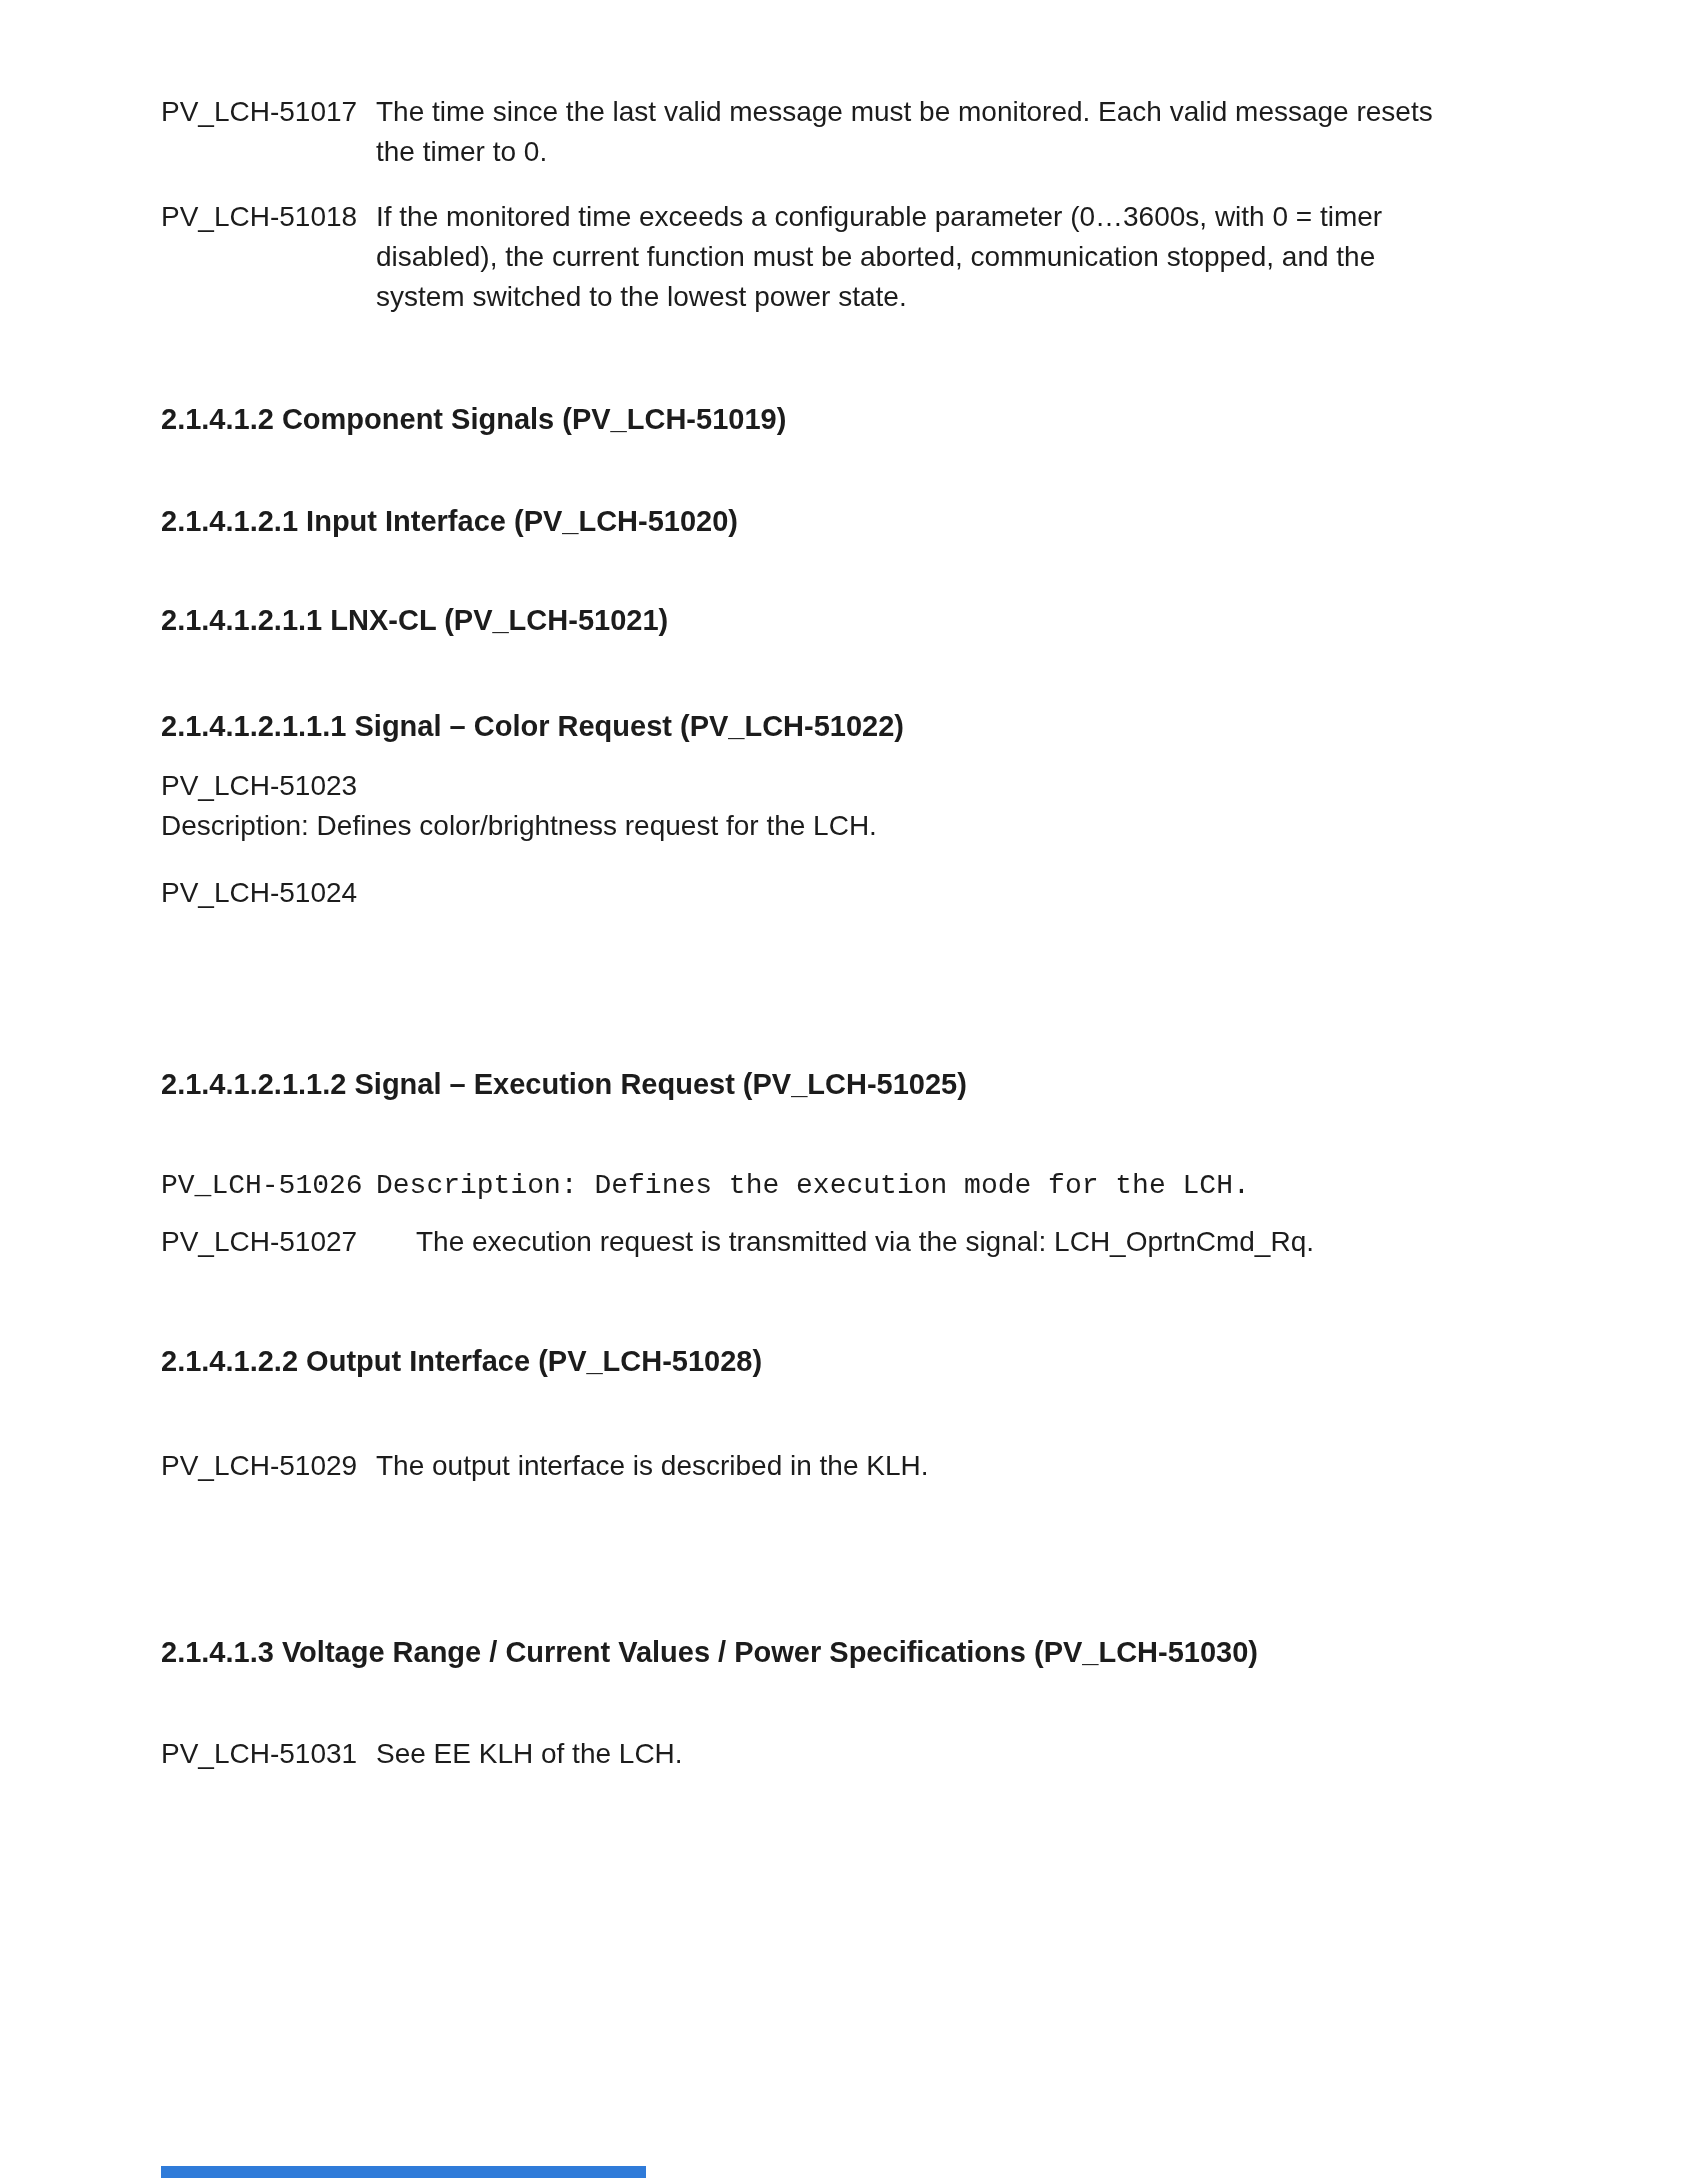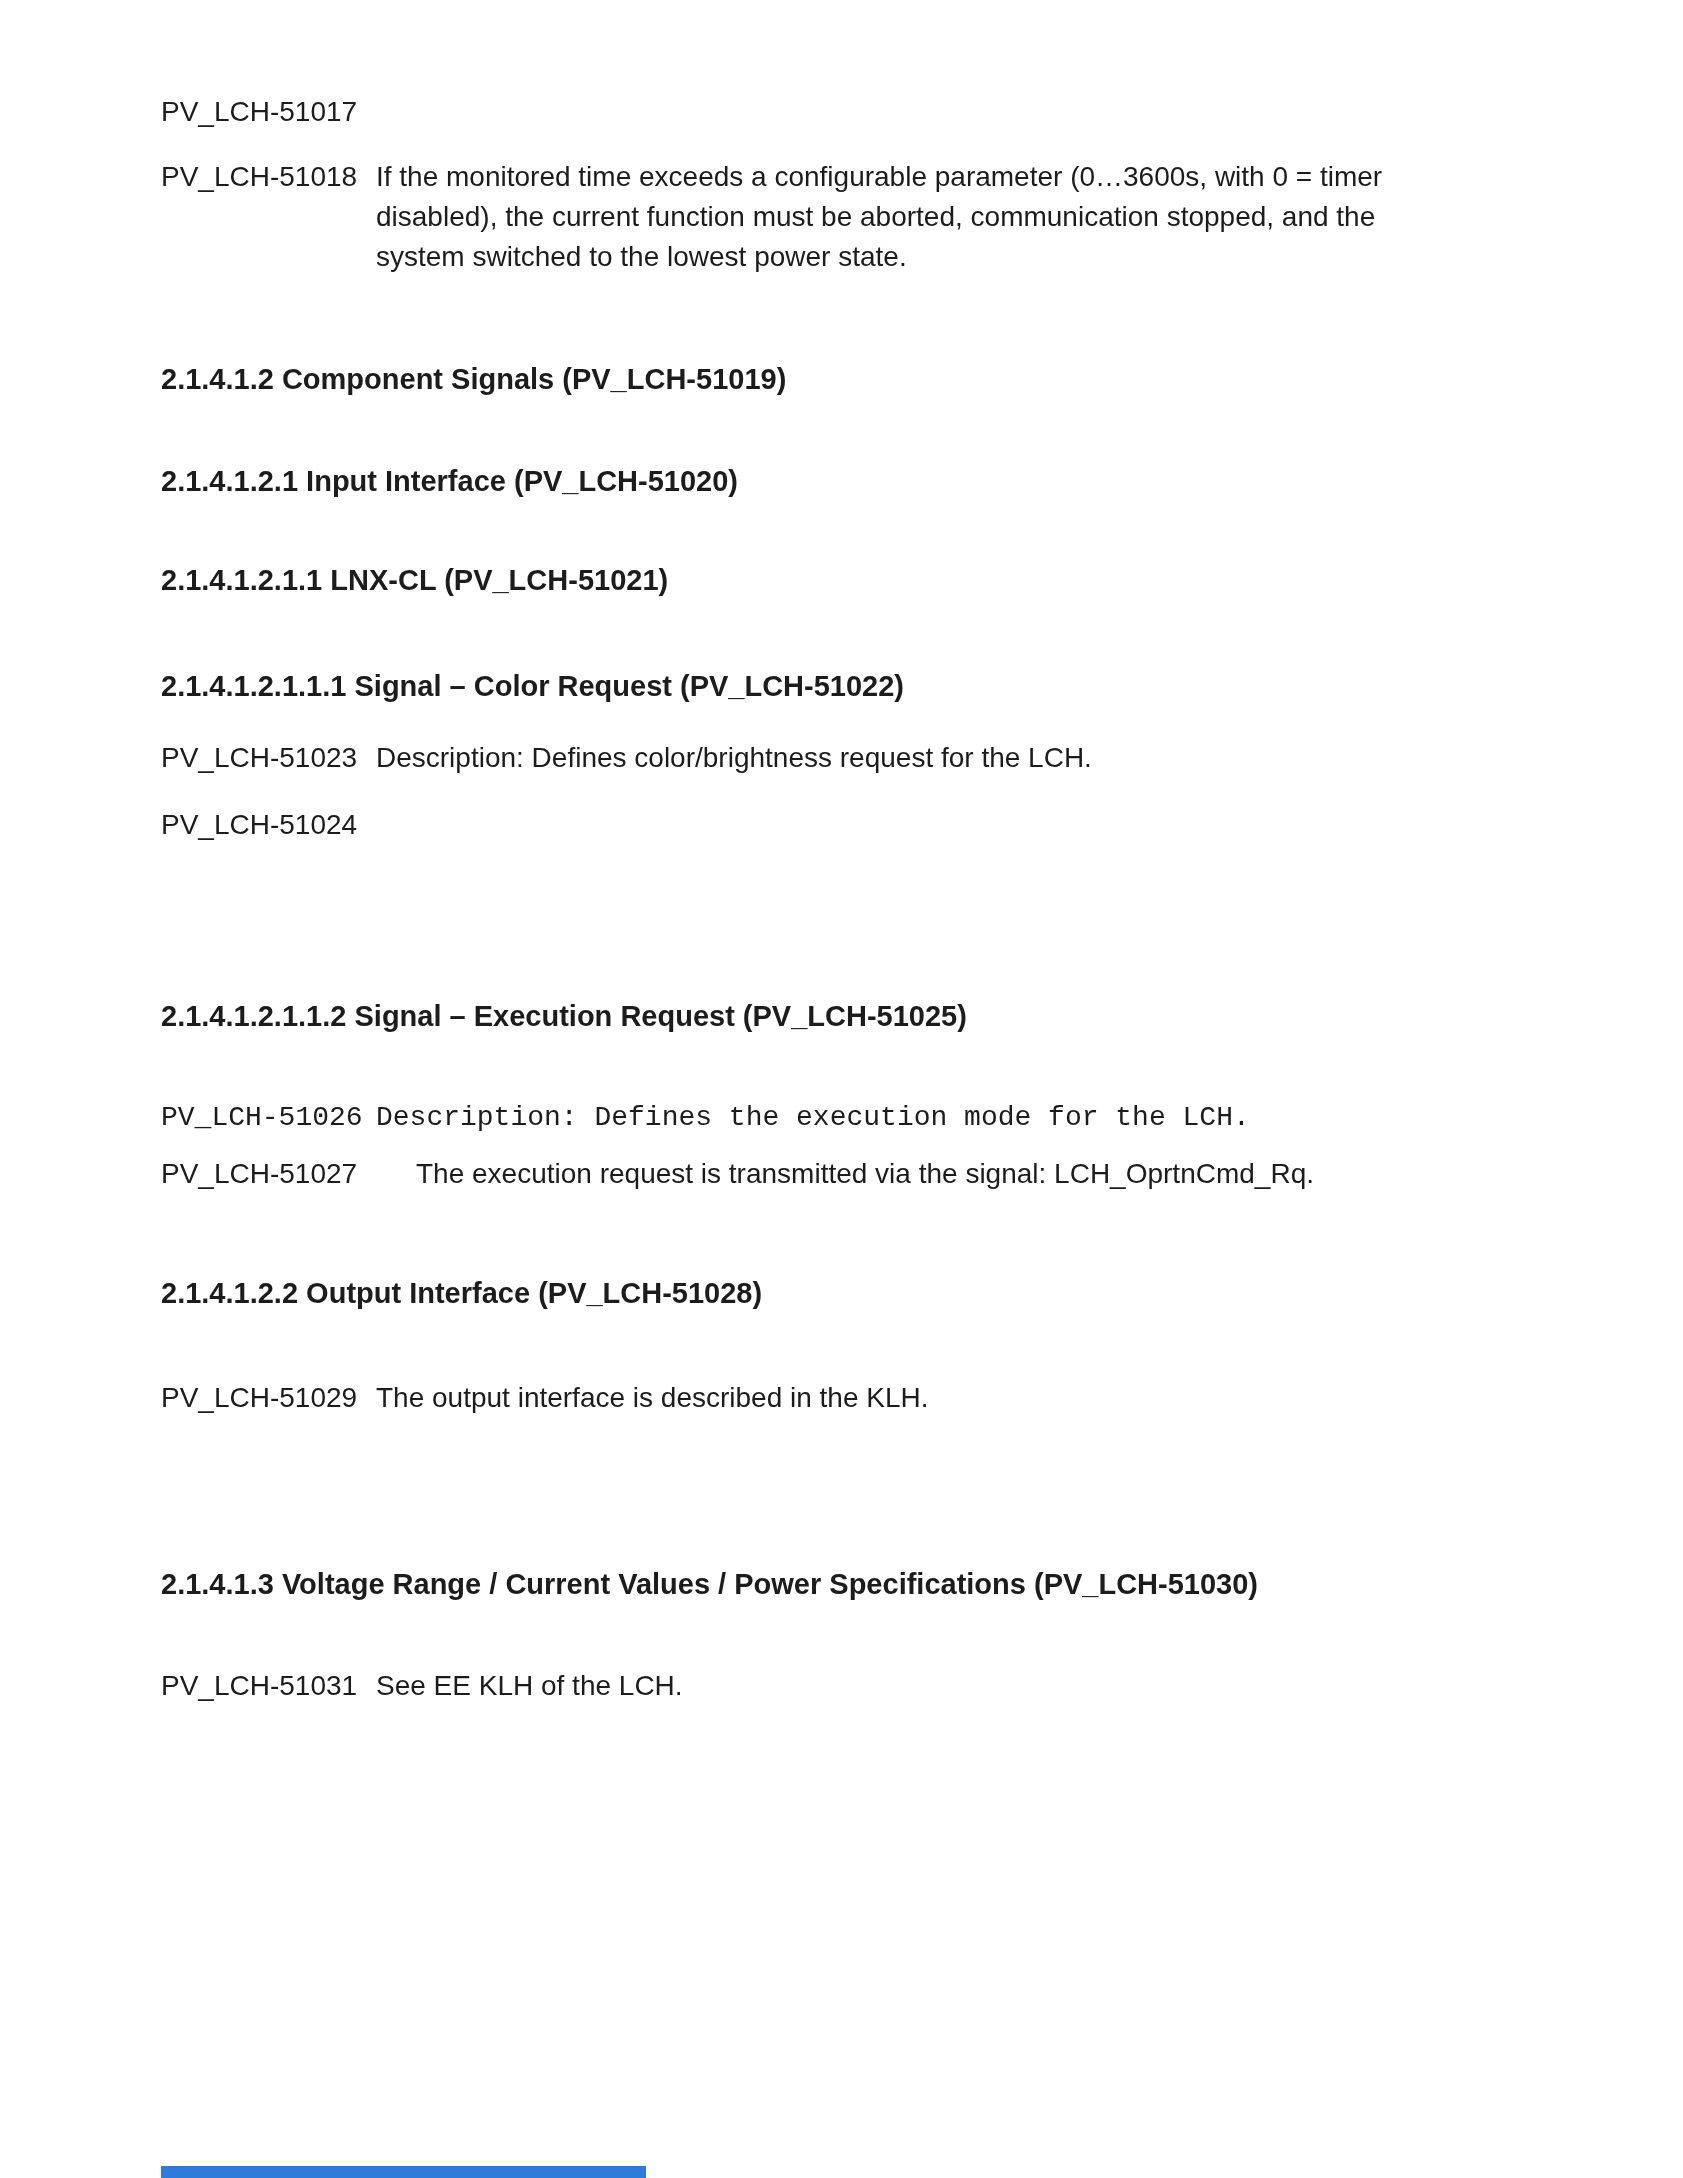--- a/index.html
+++ b/index.html
@@ -42,21 +42,21 @@
     line-height: 40px;
     font-weight: bold;
     white-space: nowrap;
   }
   
   .b1  { margin-top: 25px; }
   .b2  { margin-top: 82px; }
   .b3  { margin-top: 62px; }
   .b4  { margin-top: 59px; }
   .b5  { margin-top: 66px; }
-  .b6  { margin-top: 32px; }
+  .b6  { margin-top: 20px; flex-direction: column; }
   .b7  { margin-top: 27px; gap: 20px; }
   .b8  { margin-top: 151px; }
   .b9  { margin-top: 62px; font-family: Liberation Mono, monospace; }
   .b10 { margin-top: 16px; justify-content: space-between; }
   .b11 { margin-top: 79px; }
   .b12 { margin-top: 65px; }
   .b13 { margin-top: 146px; }
   .b14 { margin-top: 62px; }
   .bottom-bar {
     position: absolute;
@@ -66,20 +66,22 @@
     height: 12px;
   }
 </style>
 </head>
 <body>
 
 <div class="page" style="background: rgb(255, 255, 255); color: rgb(28, 28, 28);">
 
   <div class="req b0">
     <div class="req-id">PV_LCH-51017</div>
+    <div class="req-text">The time since the last valid message must be monitored. Each valid message resets
+the timer to 0.</div>
   </div>
 
   <div class="req b1">
     <div class="req-id">PV_LCH-51018</div>
     <div class="req-text">If the monitored time exceeds a configurable parameter (0…3600s, with 0 = timer
 disabled), the current function must be aborted, communication stopped, and the
 system switched to the lowest power state.</div>
   </div>
 
   <div class="hd b2">2.1.4.1.2 Component Signals (PV_LCH-51019)</div>

